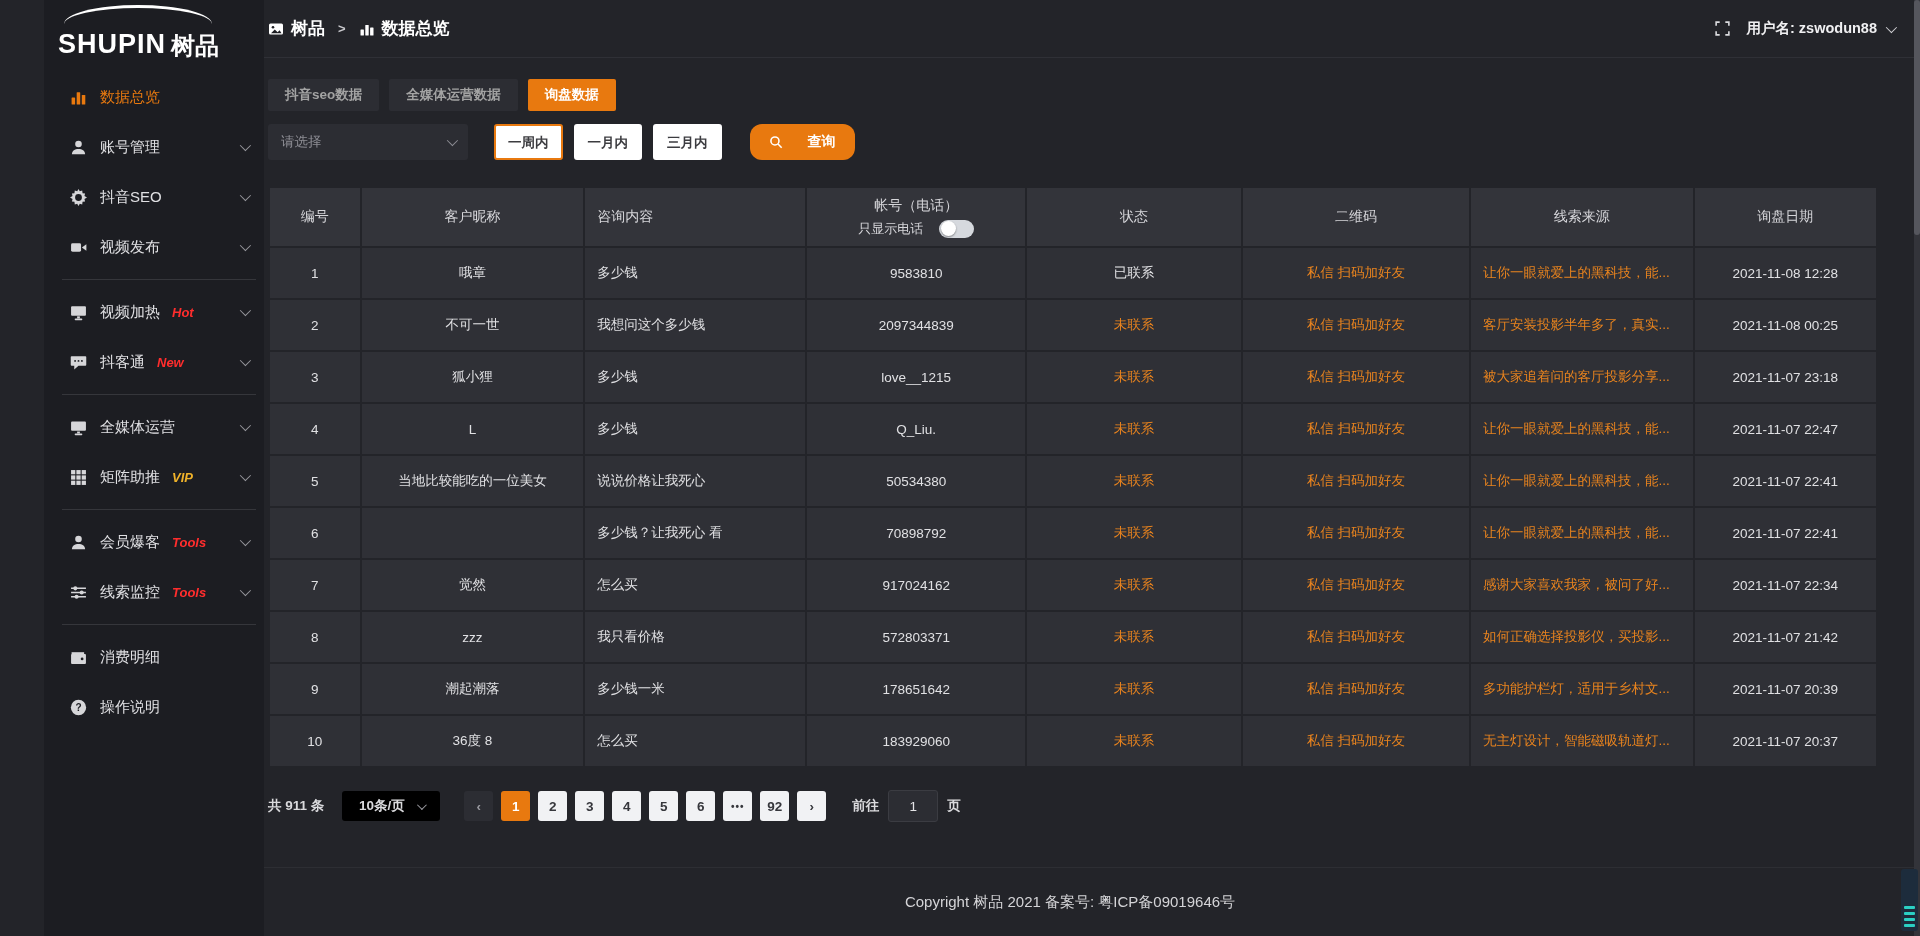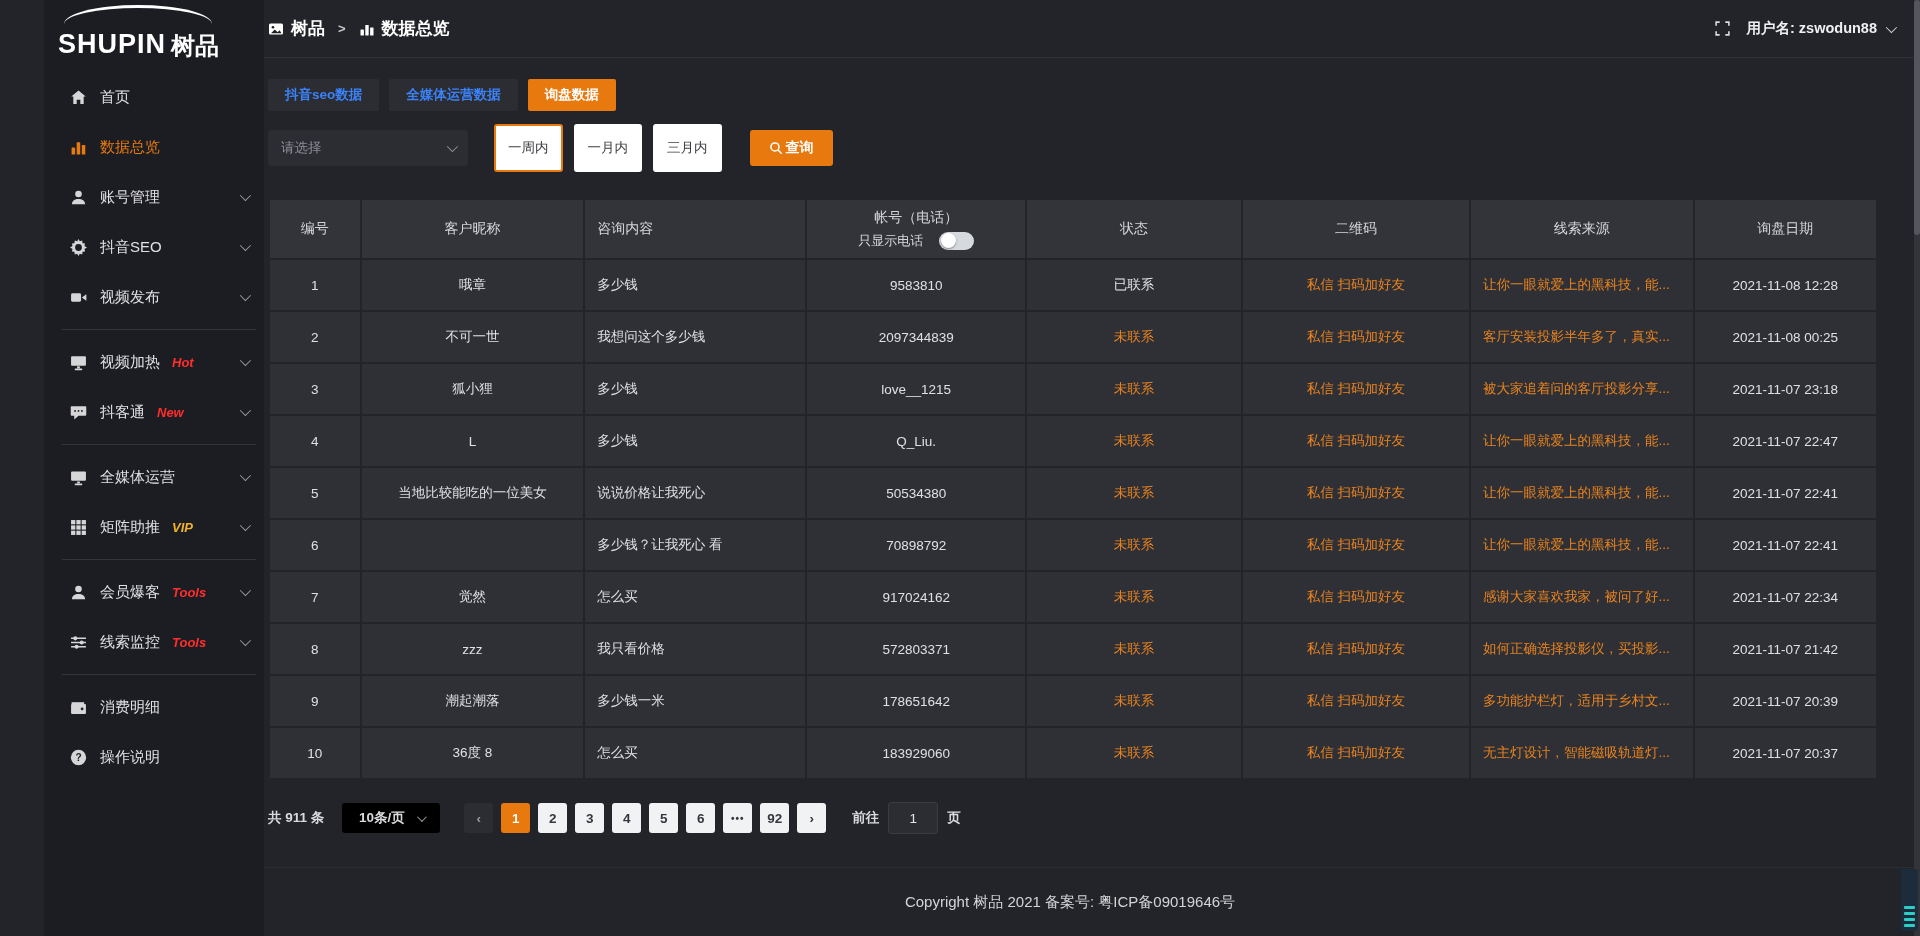--- a/index.html
+++ b/index.html
@@ -35,33 +35,33 @@
   .top-right{display:flex;align-items:center;gap:16px;font-size:14.5px;font-weight:700;color:#f0f0f2;}
   .fs-icon{display:flex;width:15px;height:15px;color:#dcdcdf;cursor:pointer;}
   .user-wrap{display:flex;align-items:center;gap:9px;cursor:pointer;}
   .chev-down{width:7px;height:7px;border-right:1.6px solid #d0d0d4;border-bottom:1.6px solid #d0d0d4;
              transform:rotate(45deg) translateY(-2px);}
 
   
   .main{position:absolute;left:220px;top:58px;right:0;bottom:0;background:#232429;
         padding:21px 42px 0 48px;box-sizing:border-box;}
   .tabs{display:flex;gap:10px;}
-  .tab-btn{height:32px;padding:0 17px;background:#2c2d33;color:#3b82f6;font-size:13.5px;font-weight:700;
+  .tab-btn{height:32px;padding:0 17px;background:#2c2d33;color:#a3a3a3;font-size:13.5px;font-weight:700;
            border:none;border-radius:2px;cursor:pointer;font-family:inherit;}
   .tab-btn.active{background:#e8790f;color:#fff;}
 
   .filters{display:flex;align-items:center;margin-top:13px;}
   .select{width:200px;height:36px;background:#2c2d33;border-radius:3px;display:flex;align-items:center;
           justify-content:space-between;padding:0 13px;color:#8d8d94;font-size:13.5px;margin-right:26px;cursor:pointer;box-sizing:border-box;}
   .select .chev-down{border-color:#8d8d94;}
-  .period-btn{height:48px;min-width:64px;padding:8px 12px;background:#fff;color:#3c3c40;font-weight:400;font-size:13.5px;
+  .period-btn{height:36px;min-width:64px;padding:8px 12px;background:#fff;color:#3c3c40;font-weight:700;font-size:13.5px;
               border:2px solid #fff;border-radius:3px;margin-right:11px;cursor:pointer;box-sizing:border-box;font-family:inherit;}
   .period-btn.active{border-color:#e8790f;}
-  .search-btn{height:36px;padding:0 19px;background:#e8790f;border:none;border-radius:3px;color:#fff;font-size:14px;
-              font-weight:700;display:flex;align-items:center;gap:3px;margin-left:17px;cursor:pointer;font-family:inherit;}
+  .search-btn{height:36px;padding:0 19px;background:#e8790f;border:none;border-radius:12px;color:#fff;font-size:14px;
+              font-weight:700;display:flex;align-items:center;gap:25px;margin-left:17px;cursor:pointer;font-family:inherit;}
   .search-btn svg{width:14px;height:14px;}
 
   
   .data-table{width:100%;margin-top:26px;border-collapse:collapse;table-layout:fixed;}
   .data-table th{height:58px;background:#33343a;font-size:14px;font-weight:400;color:#d6d6da;text-align:center;padding:0 12px;}
   .data-table td{height:50px;background:#2f3036;font-size:13.5px;color:#e0e0e3;text-align:center;padding:0 12px;
                  overflow:hidden;white-space:nowrap;text-overflow:ellipsis;}
   .data-table th,.data-table td{border:2px solid #232429;}
   .col-left{text-align:left !important;}
   .toggle-line{display:flex;align-items:center;justify-content:center;gap:16px;margin-top:5px;font-size:13px;}
@@ -106,29 +106,20 @@
 <div class="screen">
 
   <aside class="sidebar">
     <div class="logo">
       <div class="logo-arc"></div>
       <span class="logo-en">SHUPIN</span>
       <span class="logo-cn">树品</span>
     </div>
     <nav class="menu">
 
-        <div class="side-item">
-          <span class="sicon">
-            <svg viewBox="0 0 16 16">
-              <path d="M8 1.3 14.8 7h-1.9v7.2H9.7V10H6.3v4.2H3.1V7H1.2z"></path>
-            </svg>
-          </span>
-          <span class="slabel">首页</span>
-
-        </div>
 
         <div class="side-item active">
           <span class="sicon">
             <svg viewBox="0 0 16 16">
               <rect x="1.5" y="8" width="3.3" height="6.6" rx=".5"></rect>
               <rect x="6.3" y="3" width="3.3" height="11.6" rx=".5"></rect>
               <rect x="11.1" y="5.6" width="3.3" height="9" rx=".5"></rect>
             </svg>
           </span>
           <span class="slabel">数据总览</span>

